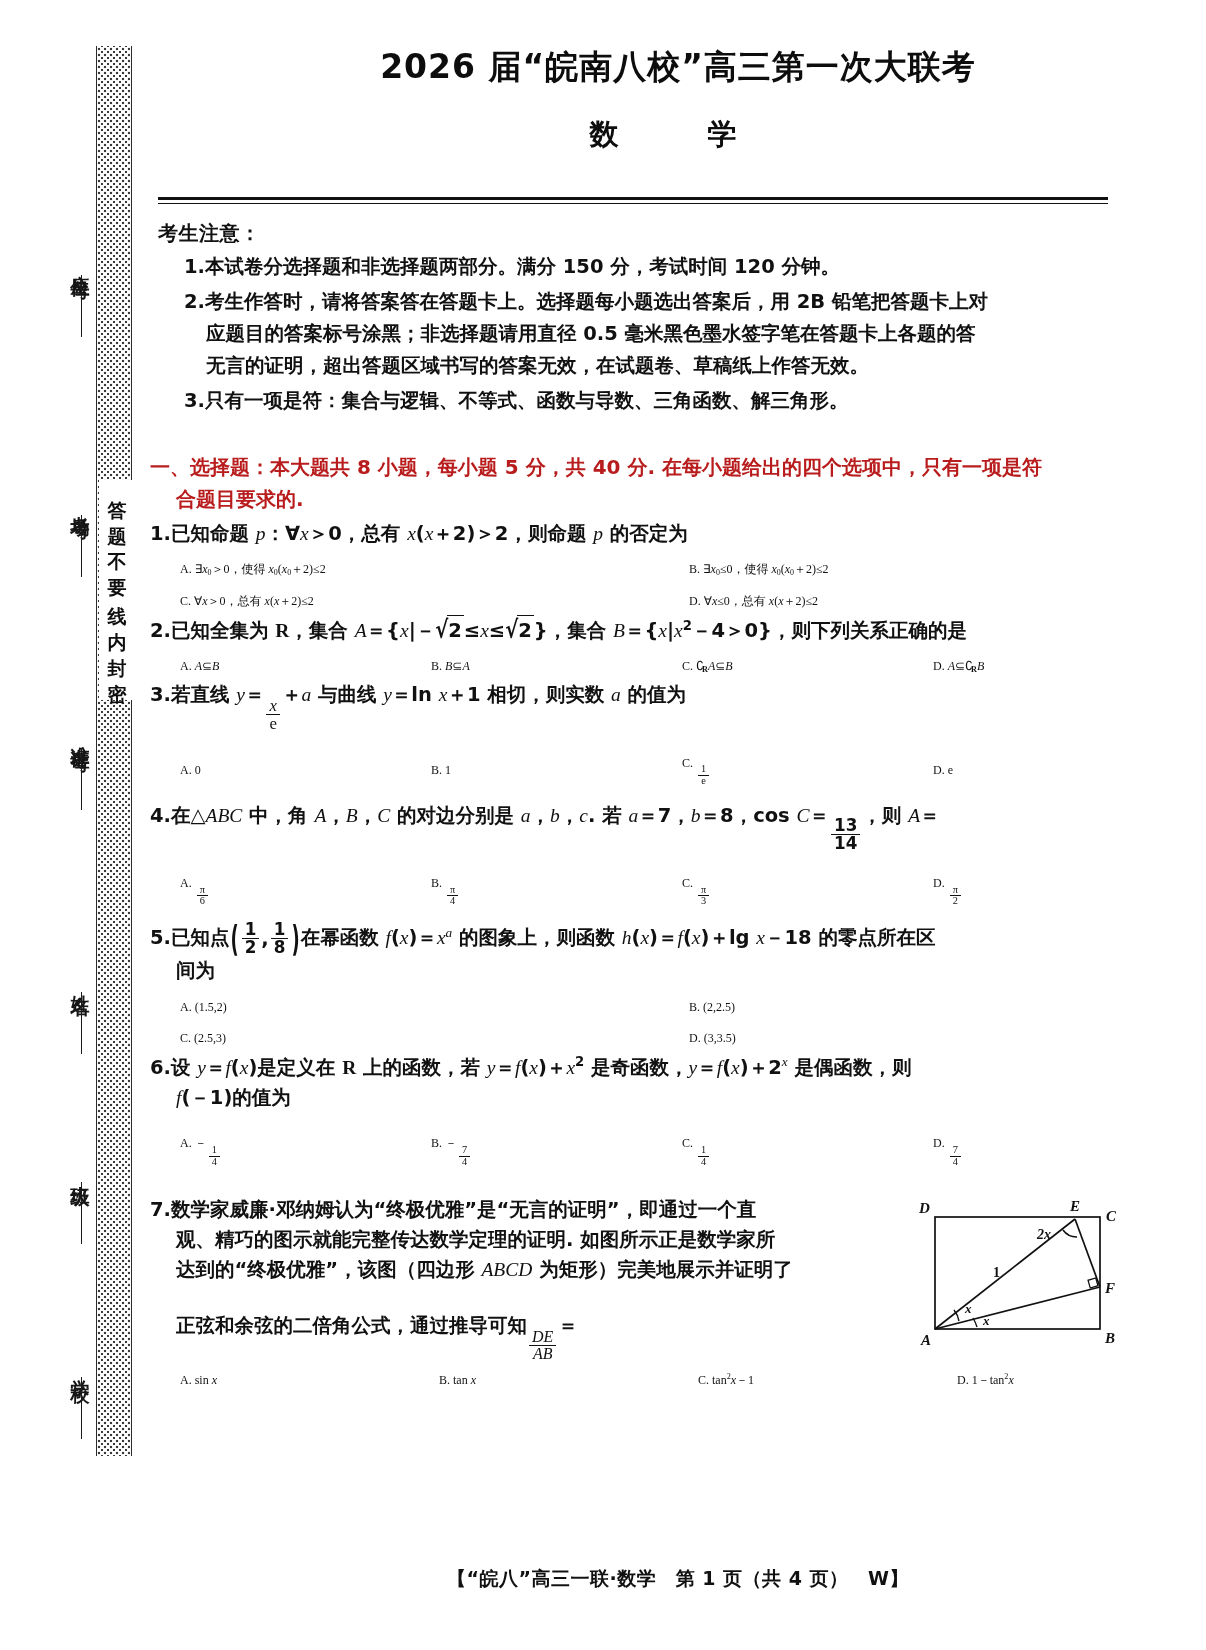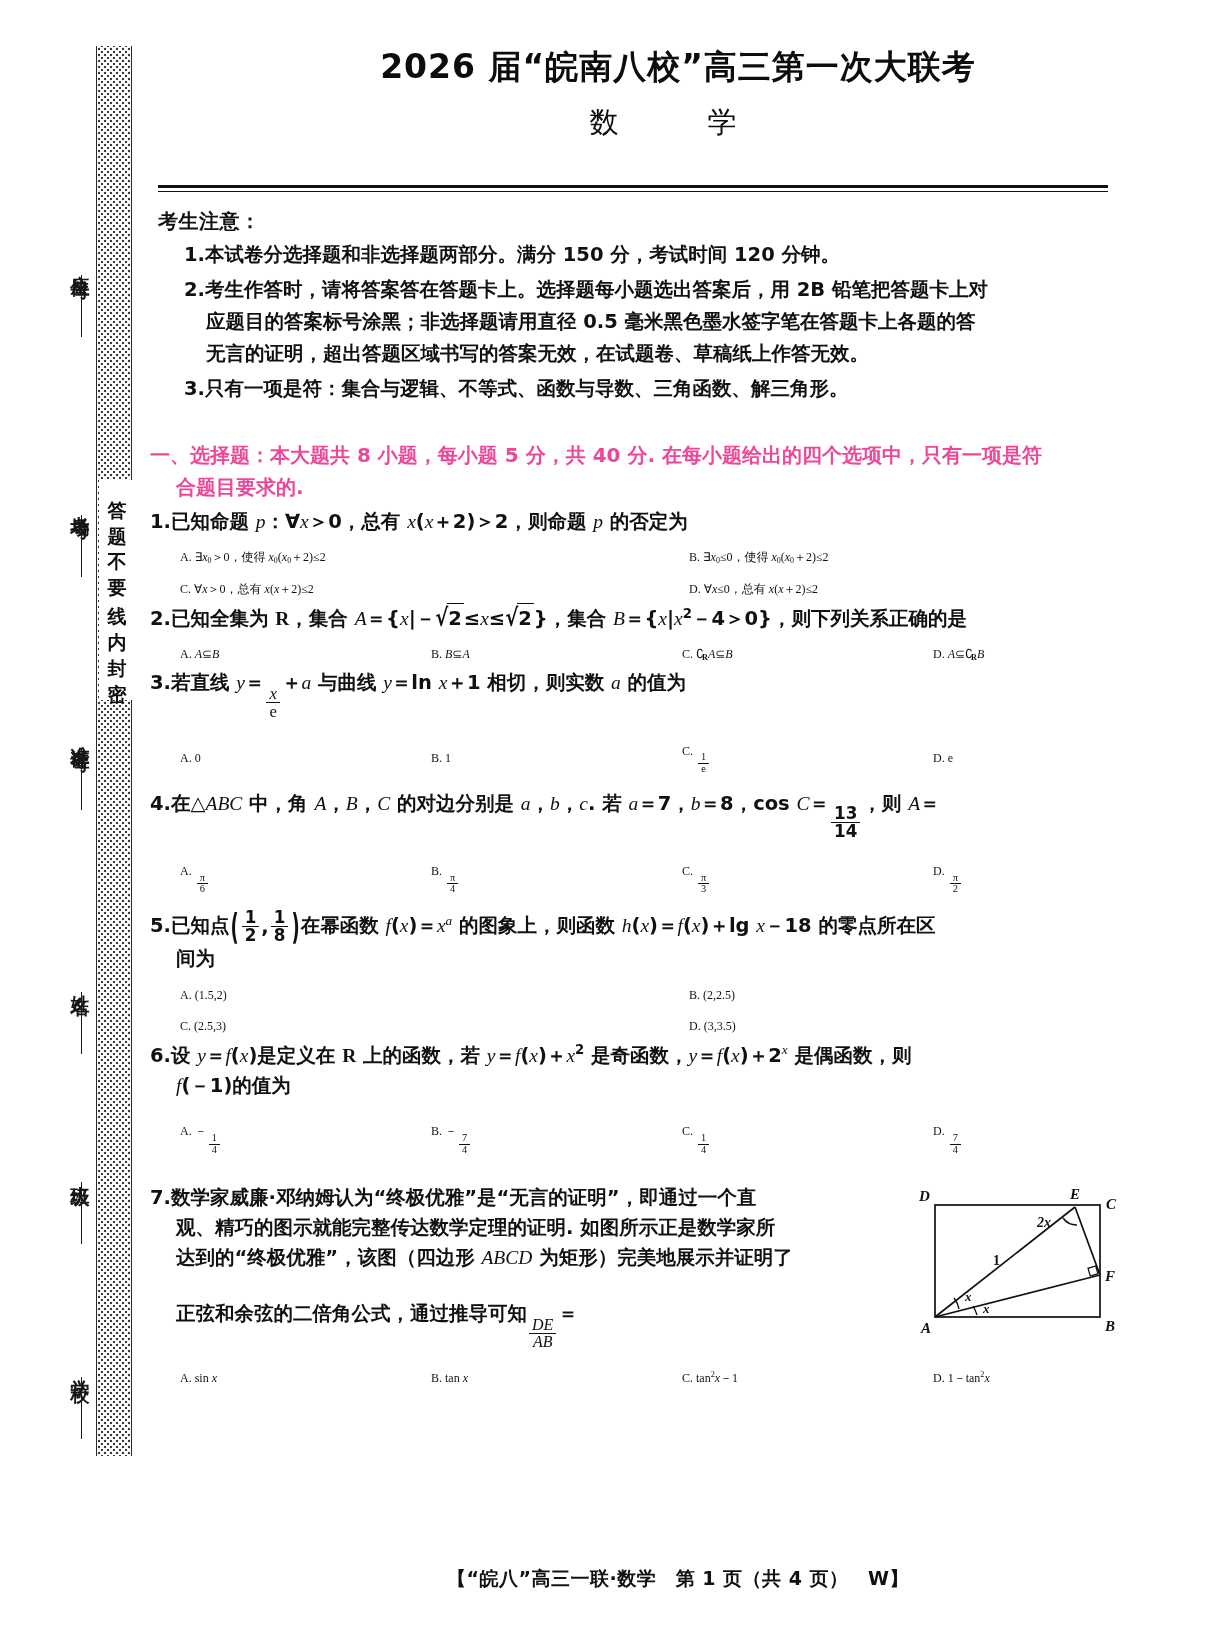--- a/index.html
+++ b/index.html
@@ -106,23 +106,23 @@
     font-family: "DejaVu Sans", sans-serif;
     font-size: 33px;
     font-weight: 700;
     letter-spacing: 1px;
     color: #0d0d0d;
     line-height: 1.3;
   }
   #subject-title {
     font-family: "DejaVu Sans", sans-serif;
     font-size: 29px;
-    font-weight: 400;
+    font-weight: 700;
     letter-spacing: 30px;
-    margin-top: 14px;
+    margin-top: 26px;
     color: #0d0d0d;
   }
 
   
   #double-rule {
     margin: 42px 10px 0 8px;
     width: 950px;
     border-top: 3.2px solid #111;
     border-bottom: 1.4px solid #111;
     height: 3px;
@@ -159,21 +159,21 @@
   }
 
   
   #section-1 {
     margin: 34px 0 0 0;
     width: 960px;
     font-family: "DejaVu Sans", sans-serif;
     font-size: 20px;
     font-weight: 700;
     line-height: 1.6;
-    color: #ec4899;
+    color: #b91c1c;
   }
   #section-1 .cont { display: block; padding-left: 26px; }
 
   
   .q {
     margin-top: 4px;
     width: 965px;
     font-size: 20px;
     line-height: 1.55;
     color: #111;
@@ -493,21 +493,21 @@
         <text x="155" y="12" font-family="Liberation Serif, serif" font-size="15" font-style="italic" font-weight="bold" fill="#111">E</text>
         <text x="190" y="94" font-family="Liberation Serif, serif" font-size="15" font-style="italic" font-weight="bold" fill="#111">F</text>
 
         <text x="122" y="40" font-family="Liberation Serif, serif" font-size="14" font-style="italic" font-weight="bold" fill="#111">2x</text>
         <text x="78" y="78" font-family="Liberation Serif, serif" font-size="14" font-weight="bold" fill="#111">1</text>
         <text x="50" y="114" font-family="Liberation Serif, serif" font-size="13" font-style="italic" font-weight="bold" fill="#111">x</text>
         <text x="68" y="126" font-family="Liberation Serif, serif" font-size="13" font-style="italic" font-weight="bold" fill="#111">x</text>
       </svg>
     </div>
 
-    <div class="opts four" style="margin-top:18px;">
+    <div class="opts four" style="margin-top:8px;gap:8px;">
       <span class="opt">A.&nbsp;sin <span class="math">x</span></span>
       <span class="opt">B.&nbsp;tan <span class="math">x</span></span>
       <span class="opt">C.&nbsp;tan<sup class="tight">2</sup><span class="math">x</span>－1</span>
       <span class="opt">D.&nbsp;1－tan<sup class="tight">2</sup><span class="math">x</span></span>
     </div>
   </div>
 
   <div id="footer">【“皖八”高三一联·数学　第 1 页（共 4 页）　W】</div>
 </div>
 

